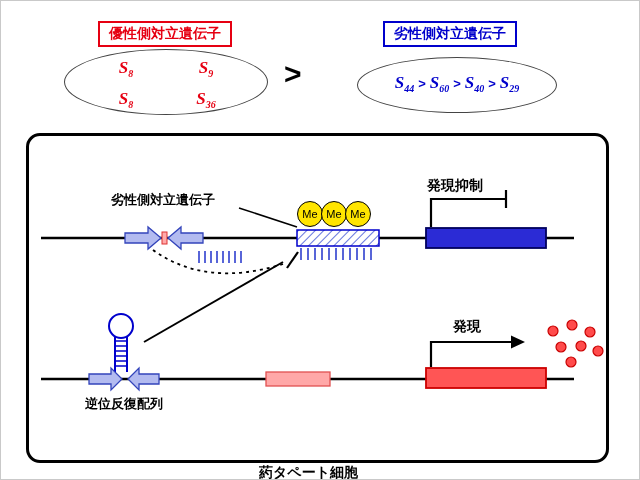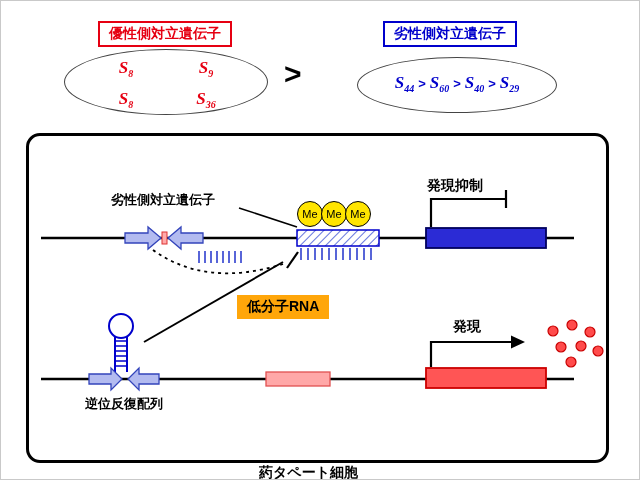--- a/index.html
+++ b/index.html
@@ -133,21 +133,20 @@
 
   <div class="figtext small" style="left:110px; top:190px;">劣性側対立遺伝子</div>
 
   <div class="me-circle" style="left:296px; top:200px;">Me</div>
   <div class="me-circle" style="left:320px; top:200px;">Me</div>
   <div class="me-circle" style="left:344px; top:200px;">Me</div>
 
   <div class="figtext" style="left:426px; top:176px;">発現抑制</div>
 
 
-  <div class="figtext highlight-orange" style="left:236px; top:294px;">低分子RNA</div>
 
   <div class="figtext small" style="left:84px; top:394px;">逆位反復配列</div>
 
   <div class="figtext" style="left:452px; top:317px;">発現</div>
 
 
   <div class="figtext" style="left:258px; top:427px;margin-top:36px;">葯タペート細胞</div>
 
 </div>
 

